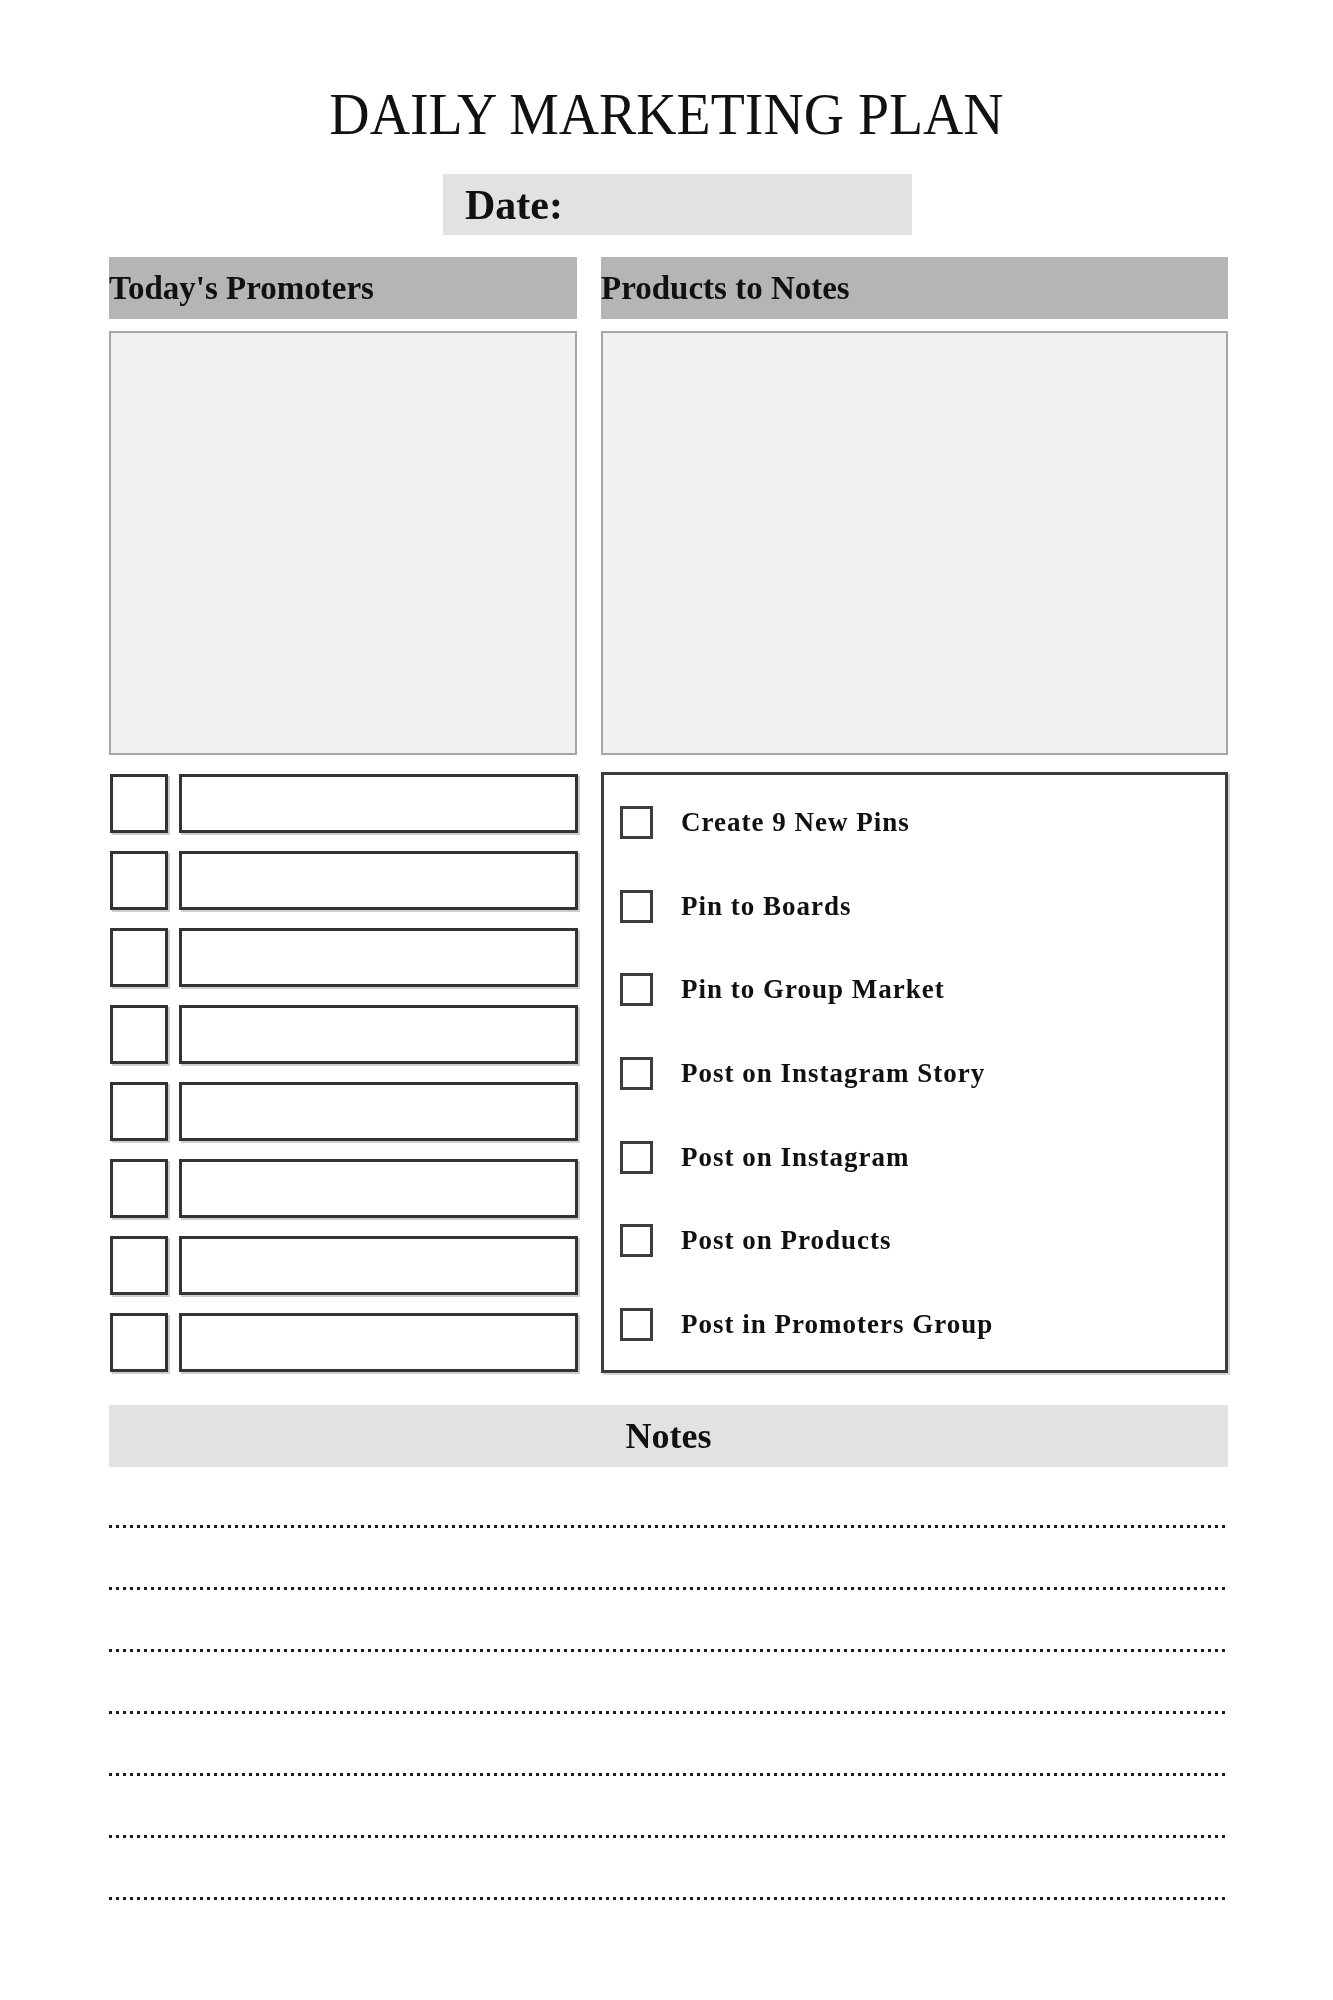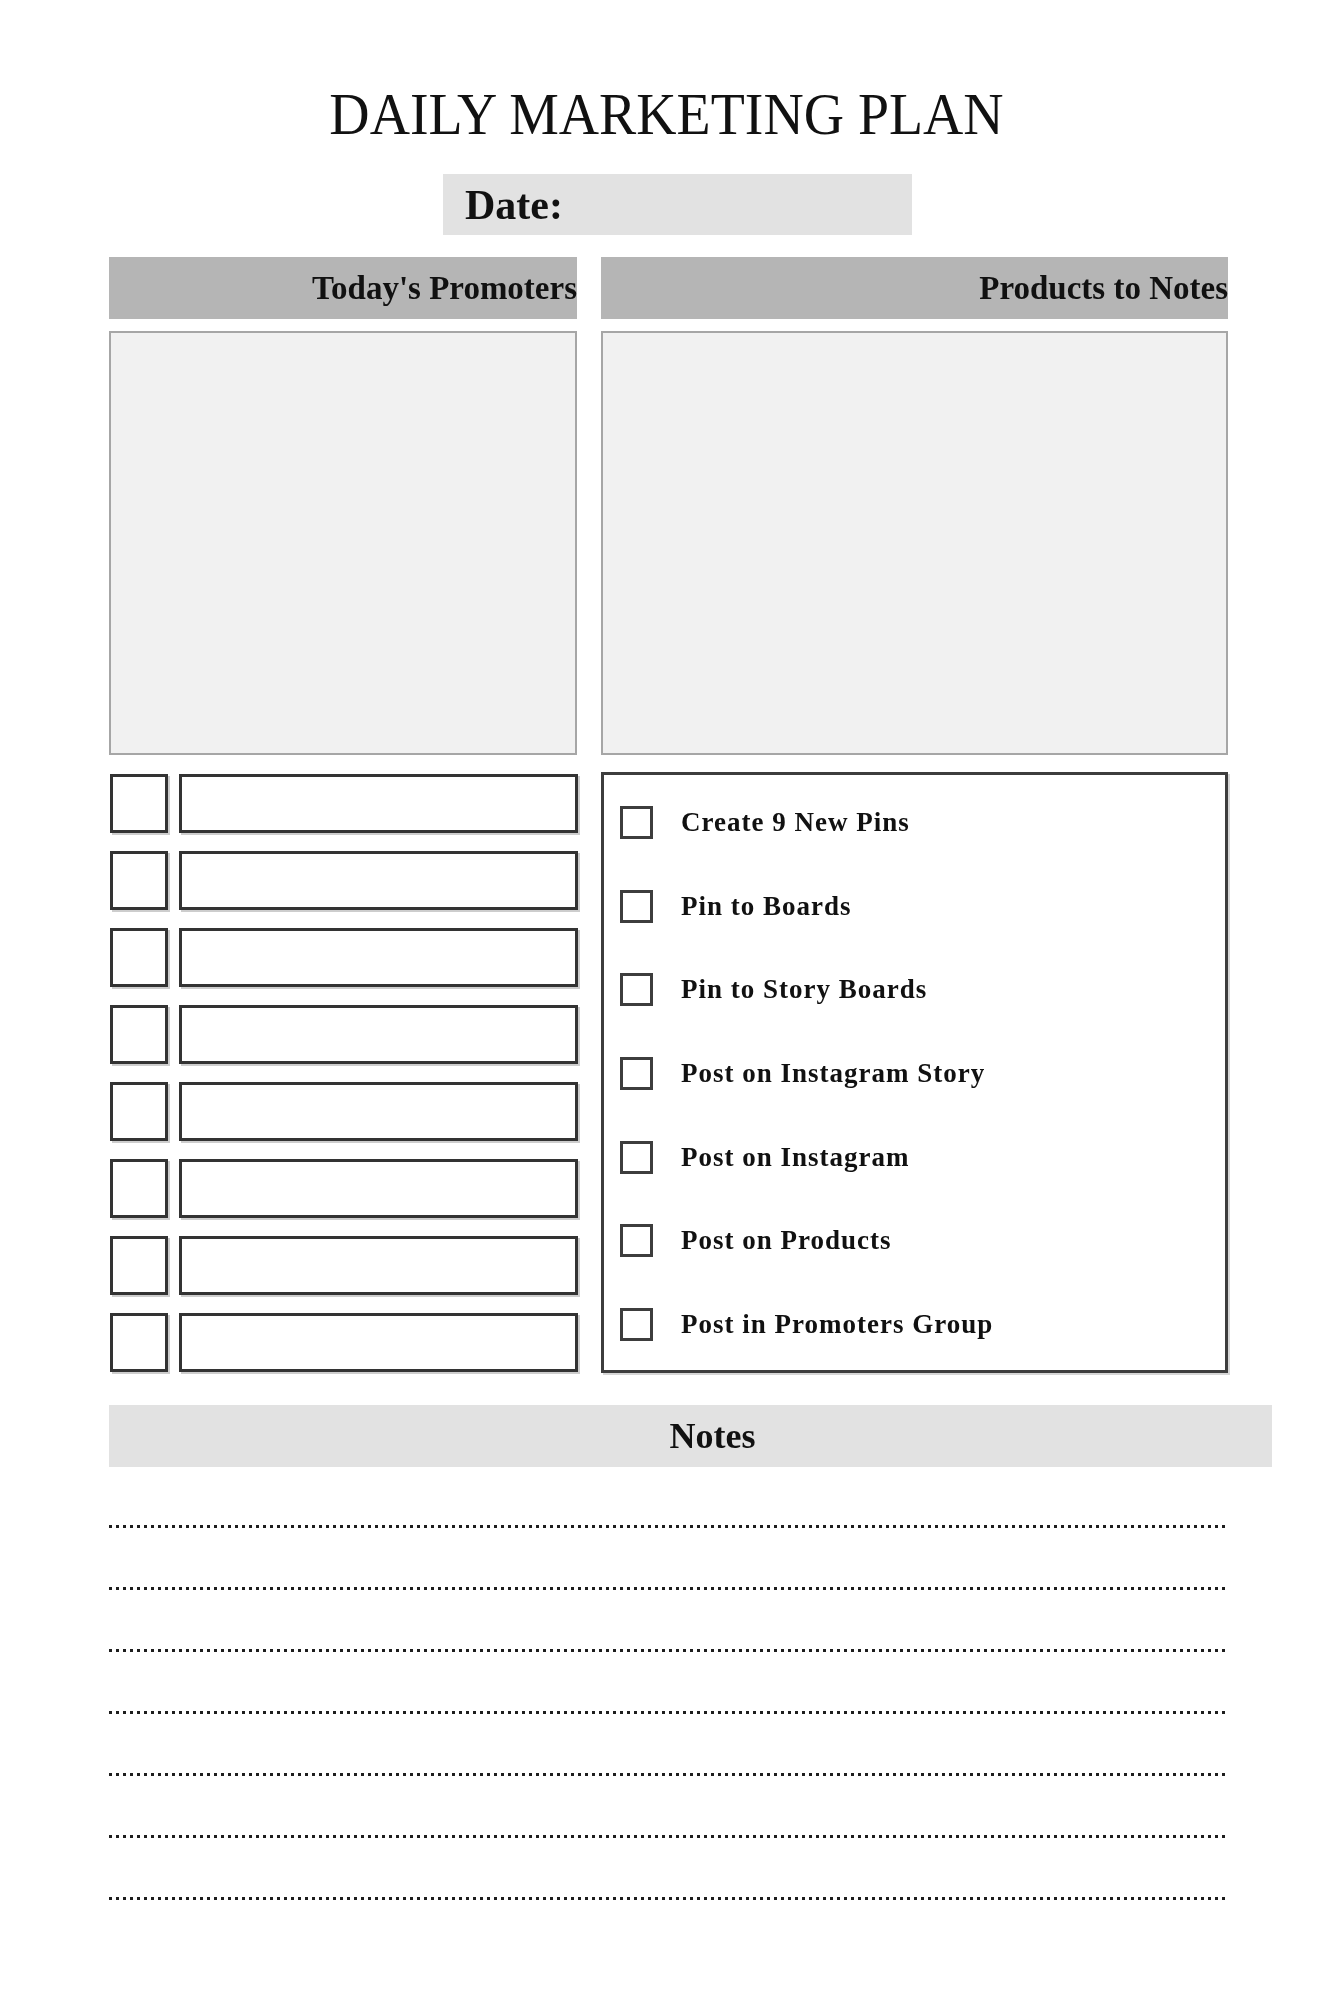--- a/index.html
+++ b/index.html
@@ -17,21 +17,21 @@
     background:var(--bar_bg,#e2e2e2);display:flex;align-items:center;
     box-sizing:border-box;padding-left:22px;
   }
   .date-label{font-weight:700;font-size:42px;line-height:1;}
   .date-input{
     flex:1;height:100%;margin-left:14px;margin-right:10px;border:none;outline:none;
     background:transparent;font-family:"Liberation Serif",serif;font-size:34px;
   }
   .col-header{
     position:absolute;top:257px;height:62px;background:var(--header_bg,#b5b5b5);
-    display:flex;align-items:center;justify-content:flex-end;
+    display:flex;align-items:center;justify-content:flex-start;
     font-weight:700;font-size:33px;
   }
   .col-header.left{left:109px;width:468px;}
   .col-header.right{left:601px;width:627px;}
   .panel{
     position:absolute;top:331px;height:424px;background:var(--panel_bg,#f1f1f1);
     border:2px solid var(--panel_border,#a6a6a6);box-sizing:border-box;
   }
   .panel.left{left:109px;width:468px;}
   .panel.right{left:601px;width:627px;}
@@ -56,21 +56,21 @@
     width:33px;height:33px;box-sizing:border-box;border:3px solid #3d3d3d;
     background:#fff;flex:0 0 auto;cursor:pointer;
   }
   .task-label{
     margin-left:28px;font-weight:700;font-size:27px;letter-spacing:1px;
     white-space:nowrap;
   }
   .notes-bar{
     position:absolute;left:109px;top:1405px;width:1119px;height:62px;
     background:var(--bar_bg,#e2e2e2);display:flex;align-items:center;justify-content:center;
-    font-weight:700;font-size:36px;padding-left:44px;
+    font-weight:700;font-size:36px;
   }
   .note-line{
     position:absolute;left:109px;width:1119px;height:3px;
     background:repeating-linear-gradient(to right,#1d1d1d 0 3px,transparent 3px 7px);
     cursor:text;
   }
 </style>
 </head>
 <body>
 
@@ -114,21 +114,21 @@
     <div class="task">
       <div class="task-box"></div>
       <span class="task-label">Create 9 New Pins</span>
     </div>
     <div class="task">
       <div class="task-box"></div>
       <span class="task-label">Pin to Boards</span>
     </div>
     <div class="task">
       <div class="task-box"></div>
-      <span class="task-label">Pin to Story Boards</span>
+      <span class="task-label">Pin to Group Market</span>
     </div>
     <div class="task">
       <div class="task-box"></div>
       <span class="task-label">Post on Instagram Story</span>
     </div>
     <div class="task">
       <div class="task-box"></div>
       <span class="task-label">Post on Instagram</span>
     </div>
     <div class="task">

